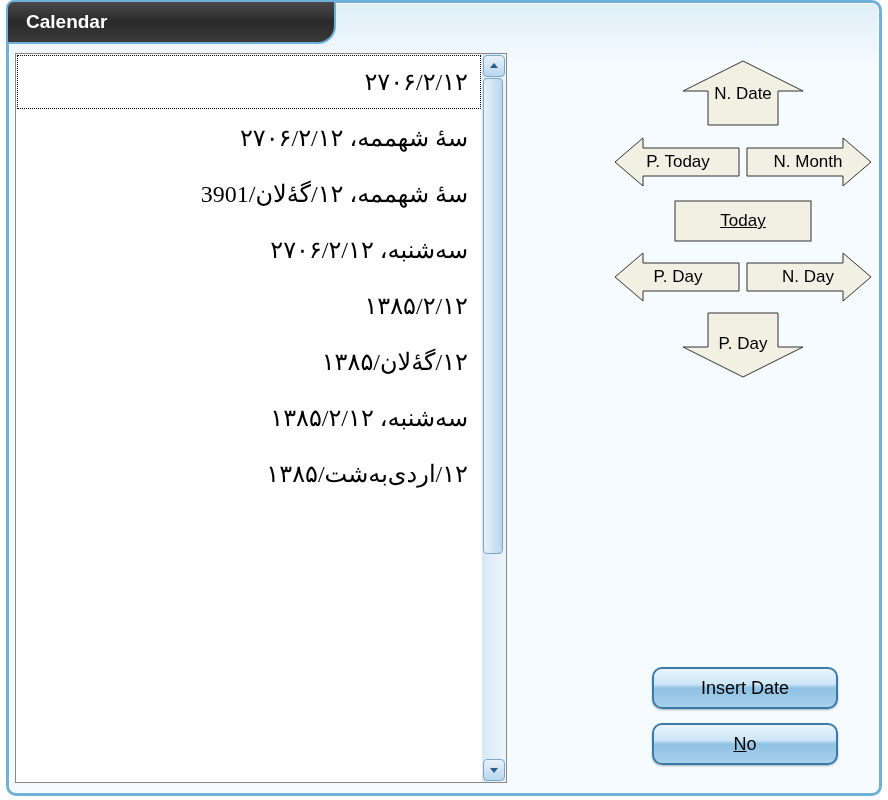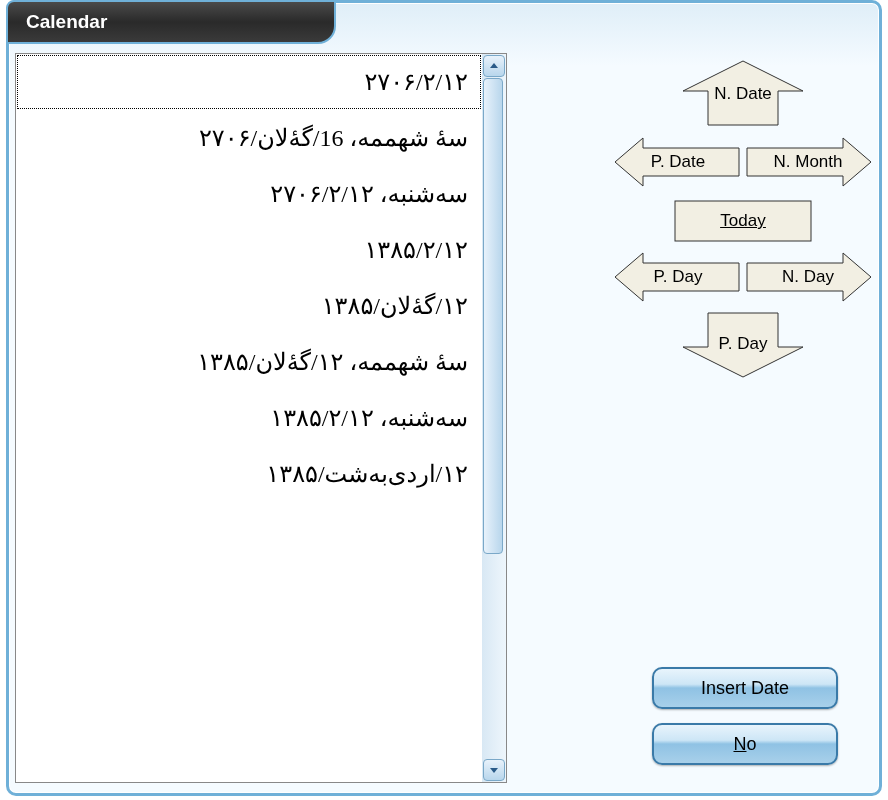--- a/index.html
+++ b/index.html
@@ -173,25 +173,25 @@
 <div class="window">
   <div class="titlebar">
     <span>Calendar</span>
   </div>
 
   <div class="content">
 
     <div class="listbox">
       <div class="list-inner" id="list-inner">
           <div class="list-item selected">۲۷۰۶/۲/۱۲</div>
-          <div class="list-item">سۀ شهممه، 16/گۀلان/۲۷۰۶</div>
+          <div class="list-item">سۀ شهممه، ۲۷۰۶/۲/۱۲</div>
+          <div class="list-item">سۀ شهممه، ۱۲/گۀلان/3901</div>
           <div class="list-item">سه‌شنبه، ۲۷۰۶/۲/۱۲</div>
           <div class="list-item">۱۳۸۵/۲/۱۲</div>
           <div class="list-item">۱۲/گۀلان/۱۳۸۵</div>
-          <div class="list-item">سۀ شهممه، ۱۲/گۀلان/۱۳۸۵</div>
           <div class="list-item">سه‌شنبه، ۱۳۸۵/۲/۱۲</div>
           <div class="list-item">۱۲/اردی‌به‌شت/۱۳۸۵</div>
         </div>
       <div class="scrollbar">
         <div class="sb-btn">
           <svg viewBox="0 0 10 10">
               <path d="M1 7 L5 2 L9 7 Z" fill="#2a5a88"></path>
             </svg>
         </div>
         <div class="sb-track">
@@ -211,21 +211,21 @@
         <svg viewBox="0 0 140 70">
           <path d="M70 2 L130 32 L105 32 L105 66 L35 66 L35 32 L10 32 Z" fill="#f2efe3" stroke="#333" stroke-width="1"></path>
         </svg>
         <span>N. Date</span>
       </div>
 
       <div class="arrow-btn ab-pmonth">
         <svg viewBox="0 0 130 56">
           <path d="M2 28 L30 4 L30 14 L126 14 L126 42 L30 42 L30 52 Z" fill="#f2efe3" stroke="#333" stroke-width="1"></path>
         </svg>
-        <span>P. Date</span>
+        <span>P. Today</span>
       </div>
 
       <div class="arrow-btn ab-nmonth">
         <svg viewBox="0 0 130 56">
           <path d="M128 28 L100 4 L100 14 L4 14 L4 42 L100 42 L100 52 Z" fill="#f2efe3" stroke="#333" stroke-width="1"></path>
         </svg>
         <span>N. Month</span>
       </div>
 
       <div class="arrow-btn ab-today">

